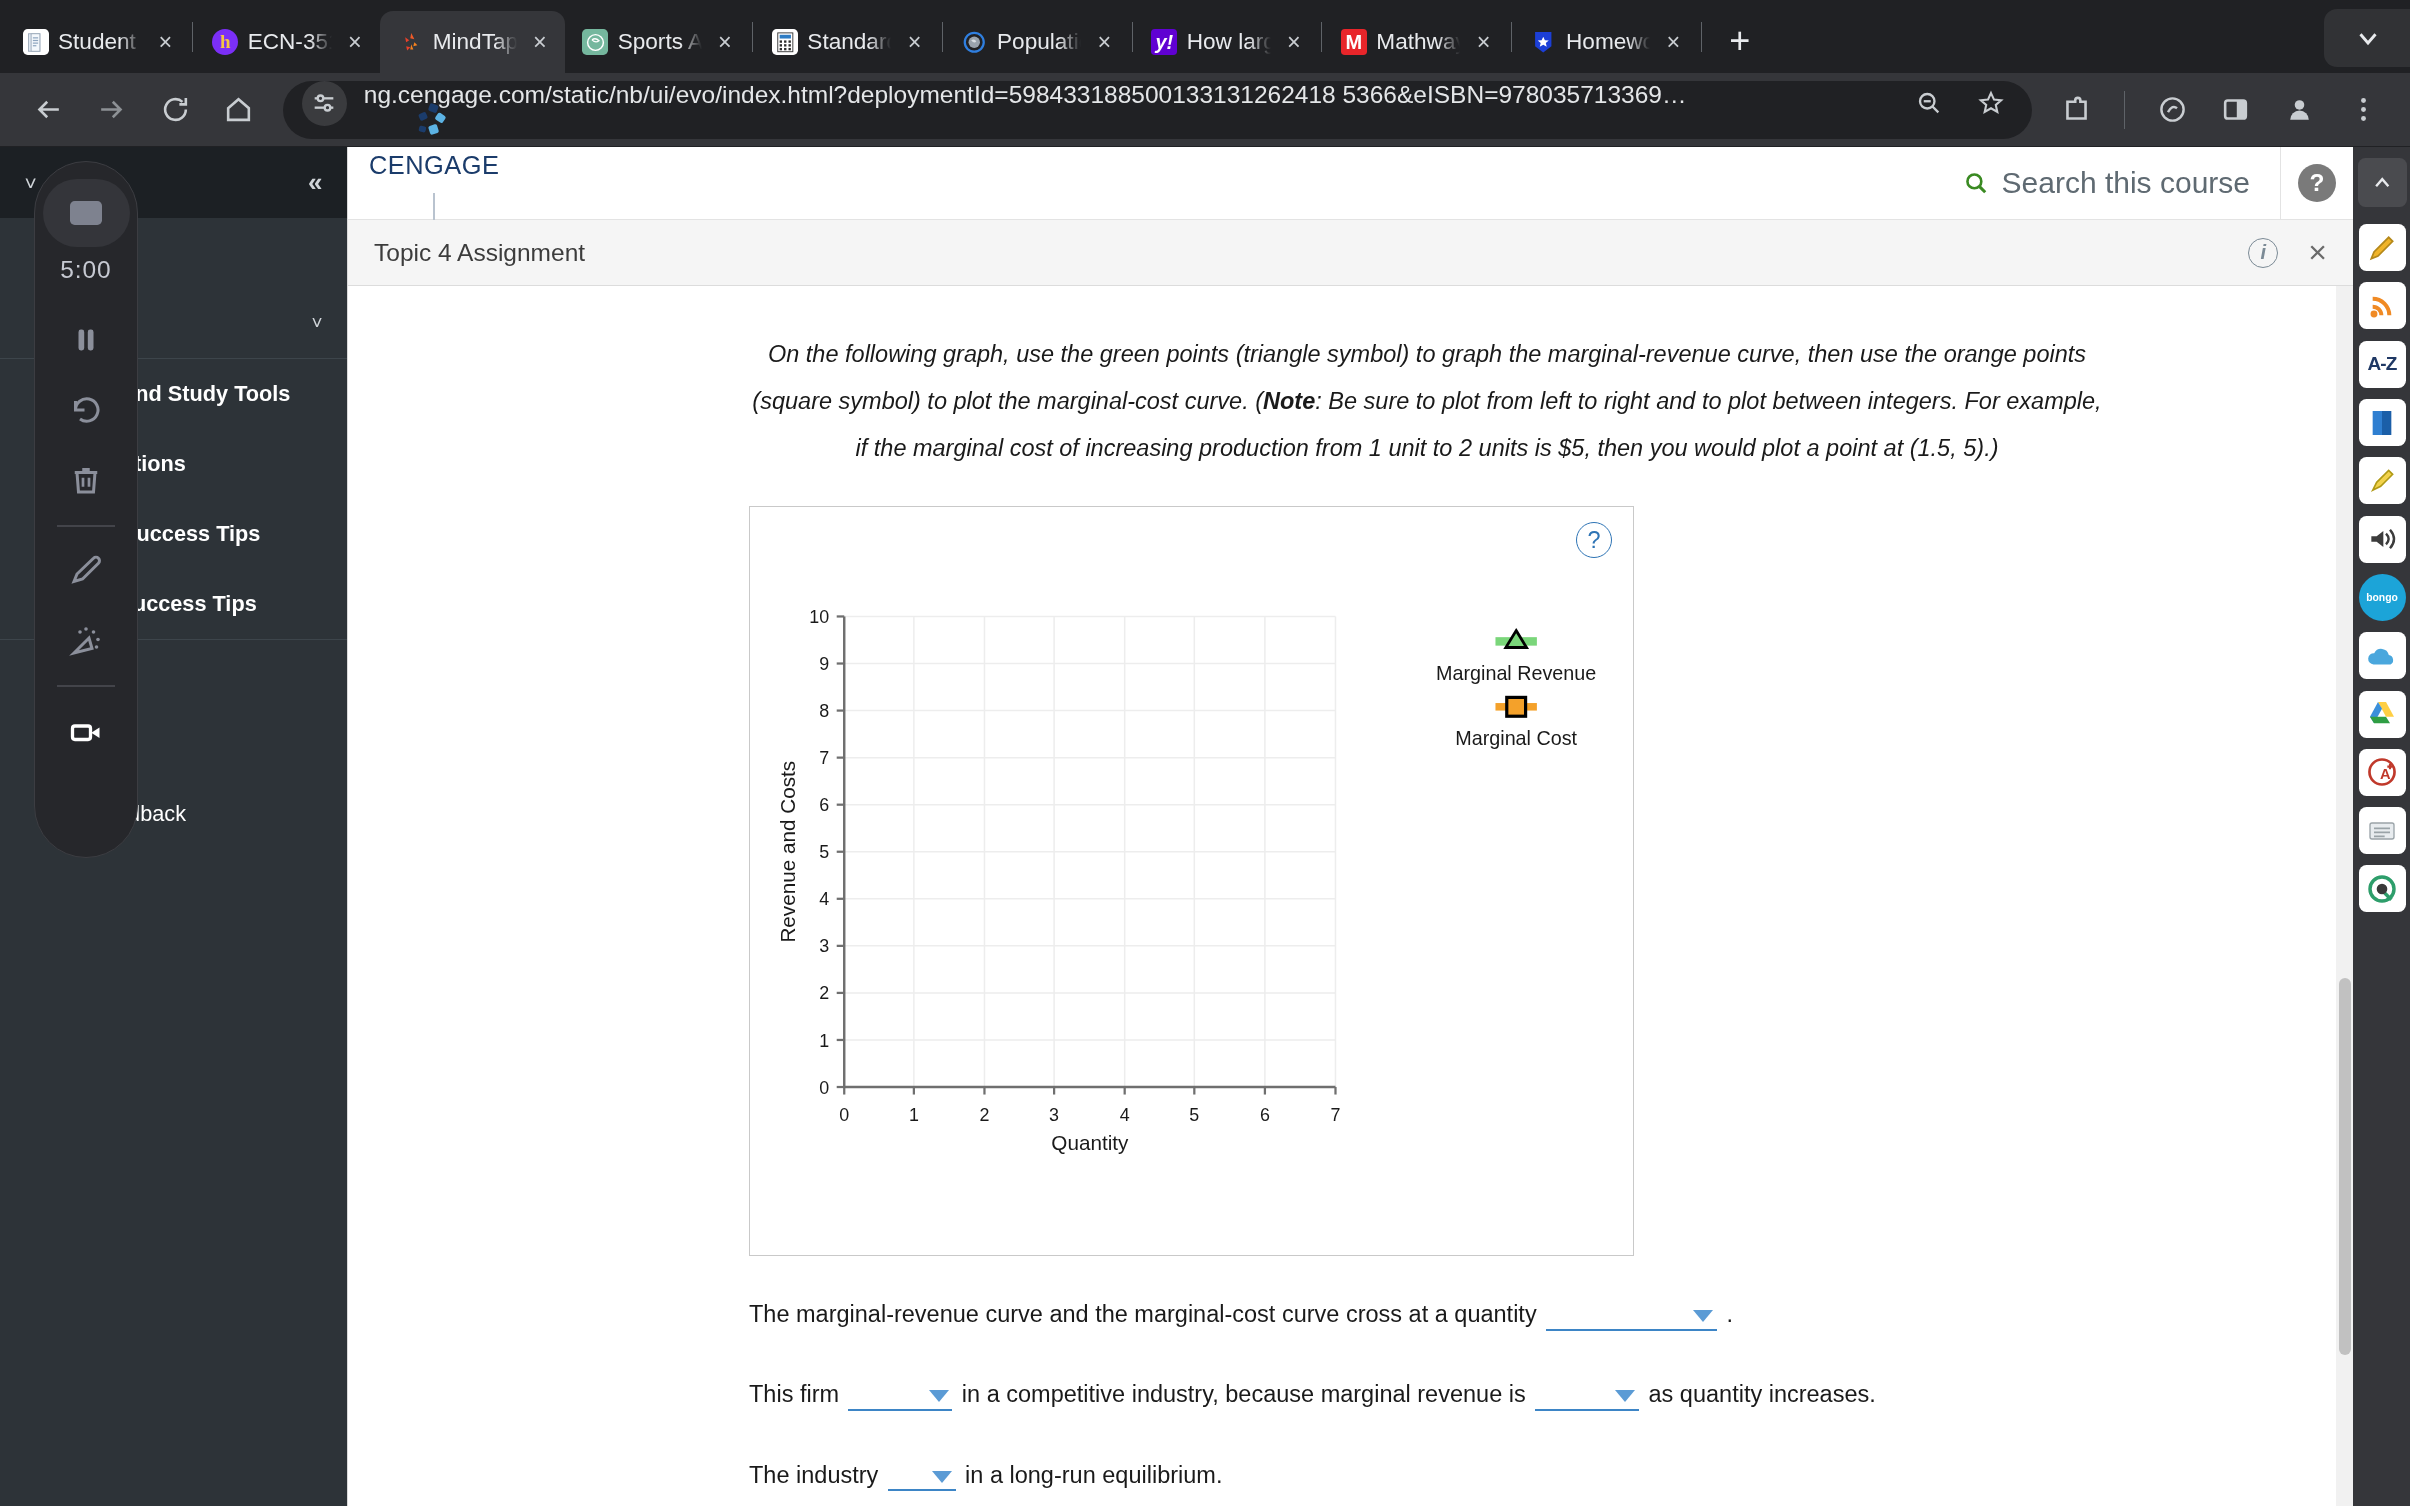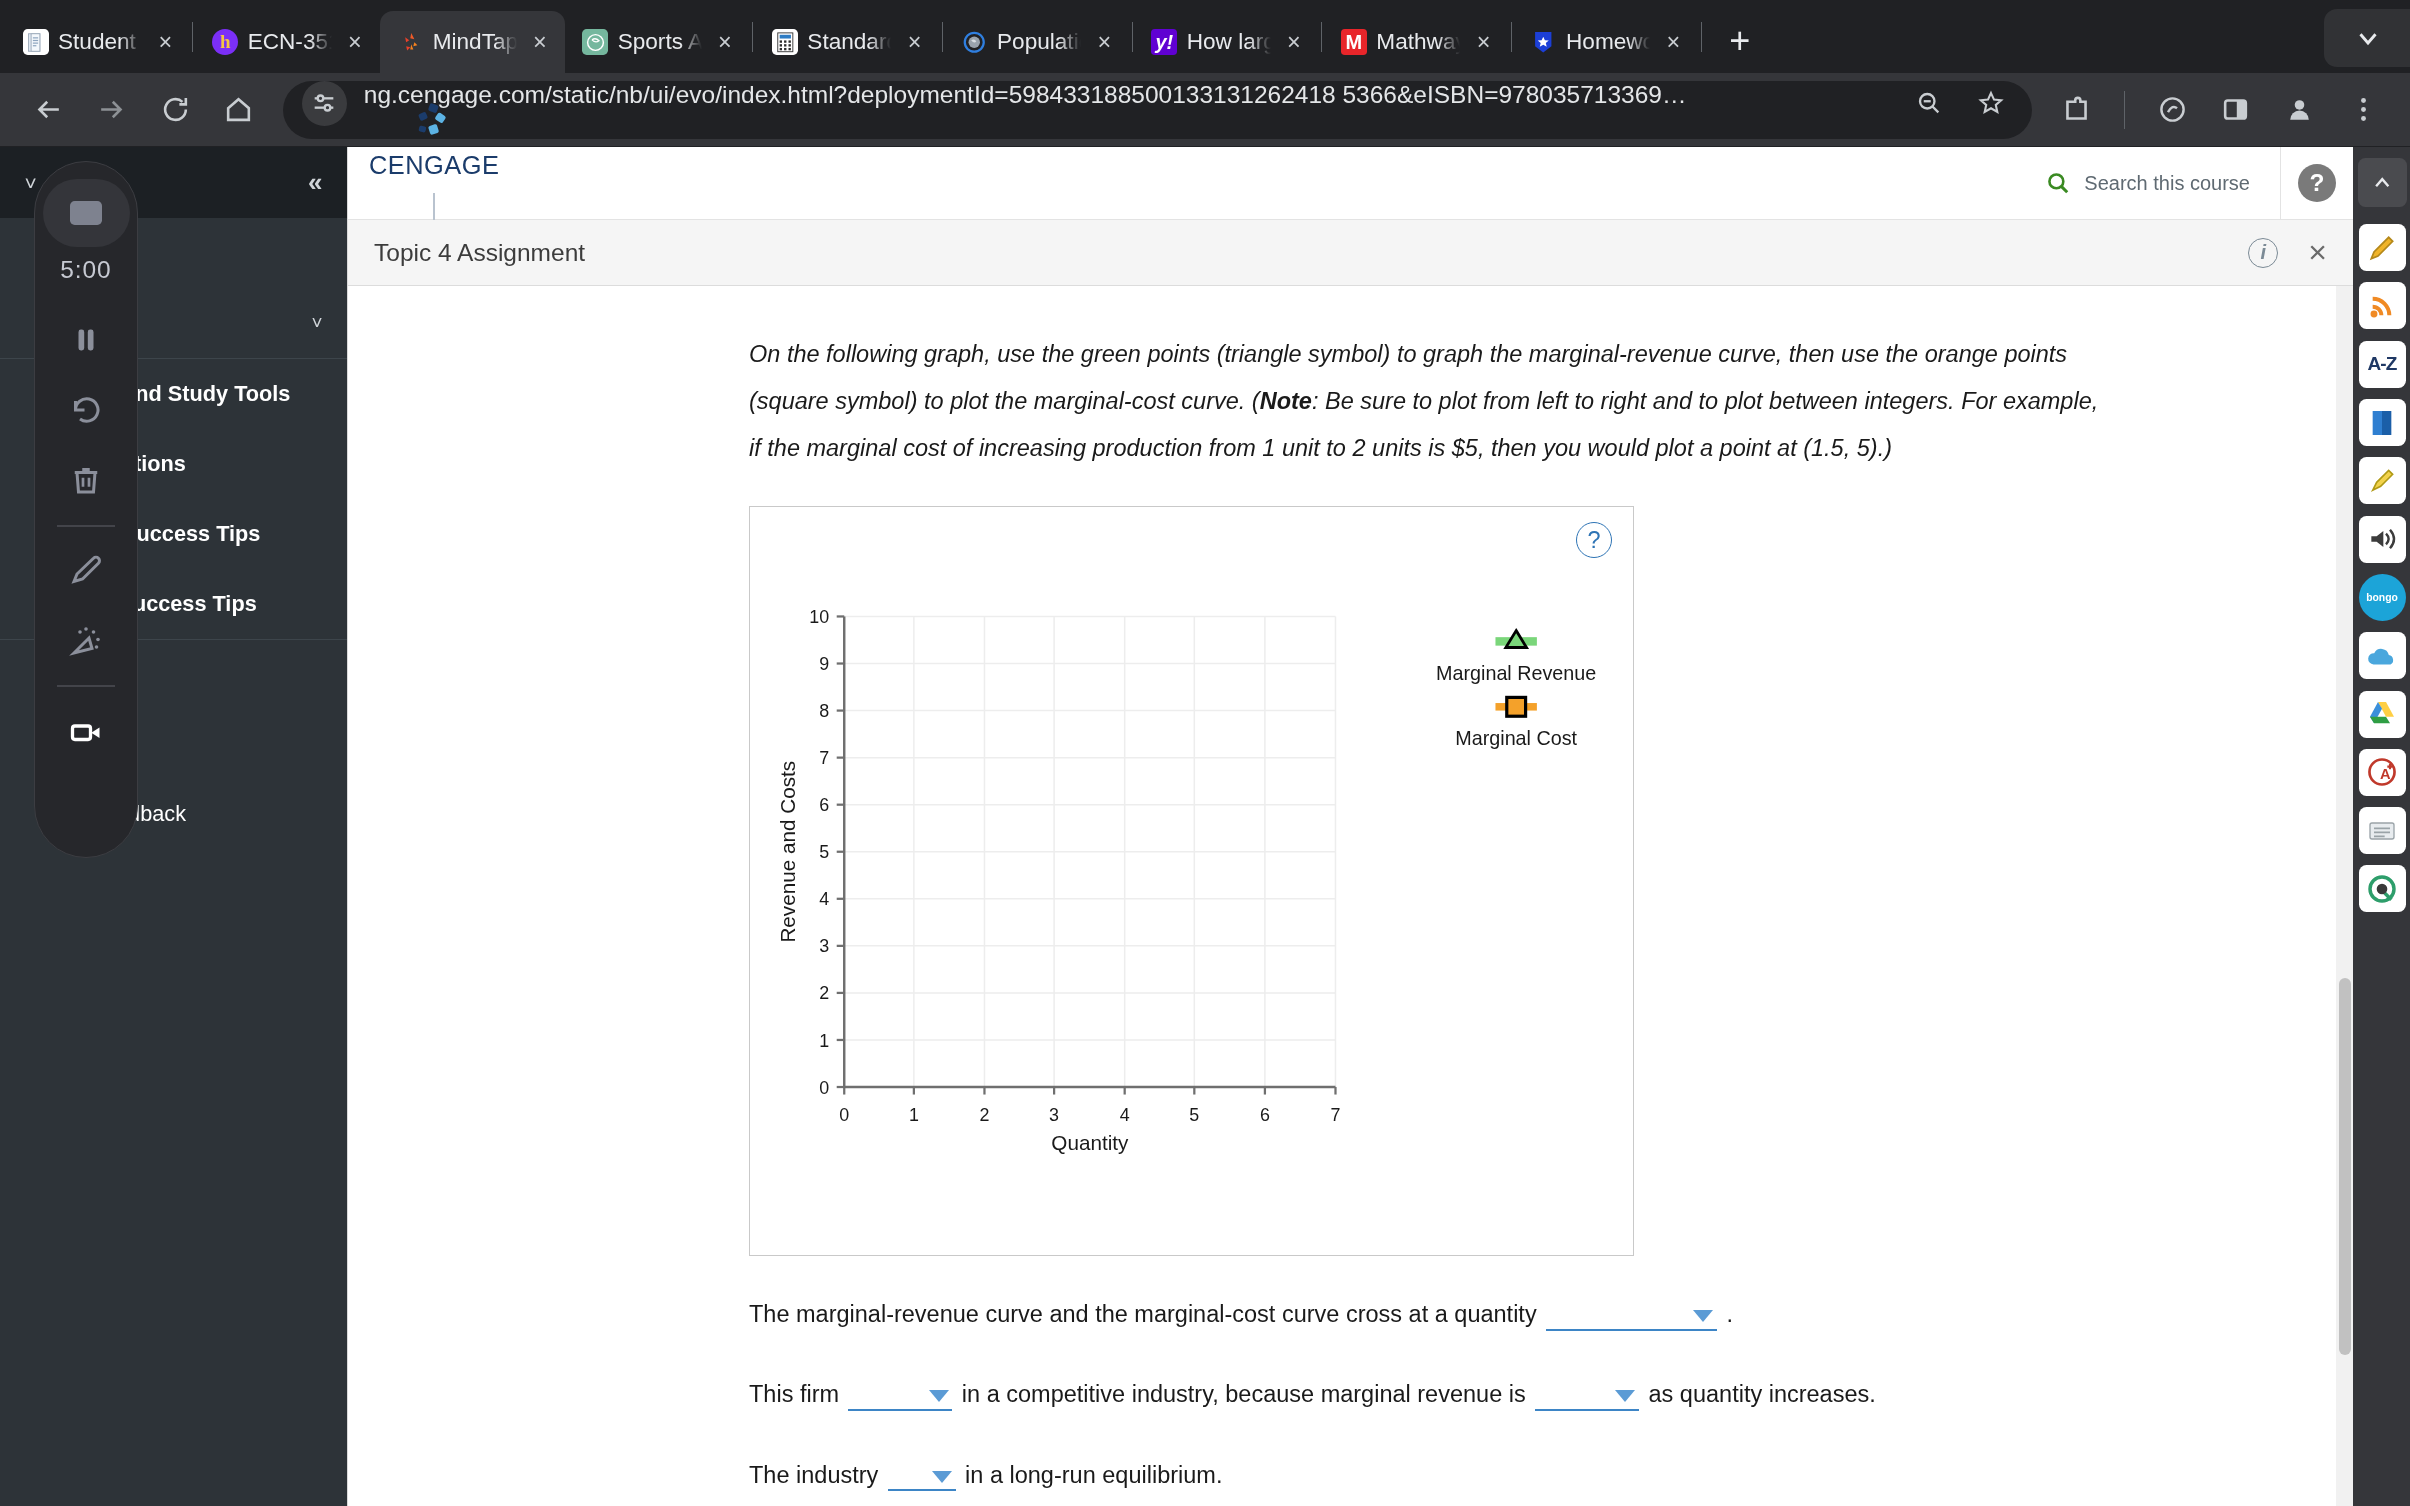--- a/index.html
+++ b/index.html
@@ -168,21 +168,21 @@
   }
   .cg-bar { width: 1.9px; height: 28px; background: #b9c3cf; }
   .cg-text2 { font-size: 25.4px; color: #1b3c6b; letter-spacing: 0.5px; }
   .mt-header-right {
     margin-left: auto; display: flex; align-items: center; height: 100%;
   }
   .mt-search {
     display: flex; align-items: center; gap: 13px; padding-right: 30px;
   }
   .mt-search svg { width: 26px; height: 26px; }
-  .mt-search span { font-size: 20px; color: #5f6a72; }
+  .mt-search span { font-size: 30px; color: #5f6a72; }
   .mt-help-wrap {
     width: 73px; height: 100%;
     border-left: 0.9px solid #e3e3e3;
     display: flex; align-items: center; justify-content: center;
   }
   .mt-help {
     width: 38px; height: 38px; border-radius: 50%; background: #7a7a7a;
     color: #fff; font-size: 24.5px; font-weight: bold;
     display: flex; align-items: center; justify-content: center;
   }
@@ -198,21 +198,21 @@
     width: 30px; height: 30px; border-radius: 50%;
     border: 1.9px solid #7b8a95; color: #7b8a95;
     font-size: 20px; font-weight: bold; font-style: italic;
     display: flex; align-items: center; justify-content: center;
   }
   .tb-x { color: #6a6a6a; font-size: 32px; font-weight: 300; }
 
   .mt-scroll {
     flex: 1 1 auto; position: relative; overflow: hidden; background: #fff;
   }
-  .mt-content { padding: 45px 56px 0 401px; }
+  .mt-content { padding: 45px 56px 0 401px; text-align: center; }
   .instruction {
     font-size: 23.5px; line-height: 2.0; color: #1a1a1a;
     font-style: italic; max-width: 1356px;
   }
   .instruction b { font-weight: bold; }
 
   
   .graph-panel {
     margin-top: 34px; width: 885px; height: 750px;
     border: 0.9px solid #c9c9c9; background: #fff;

